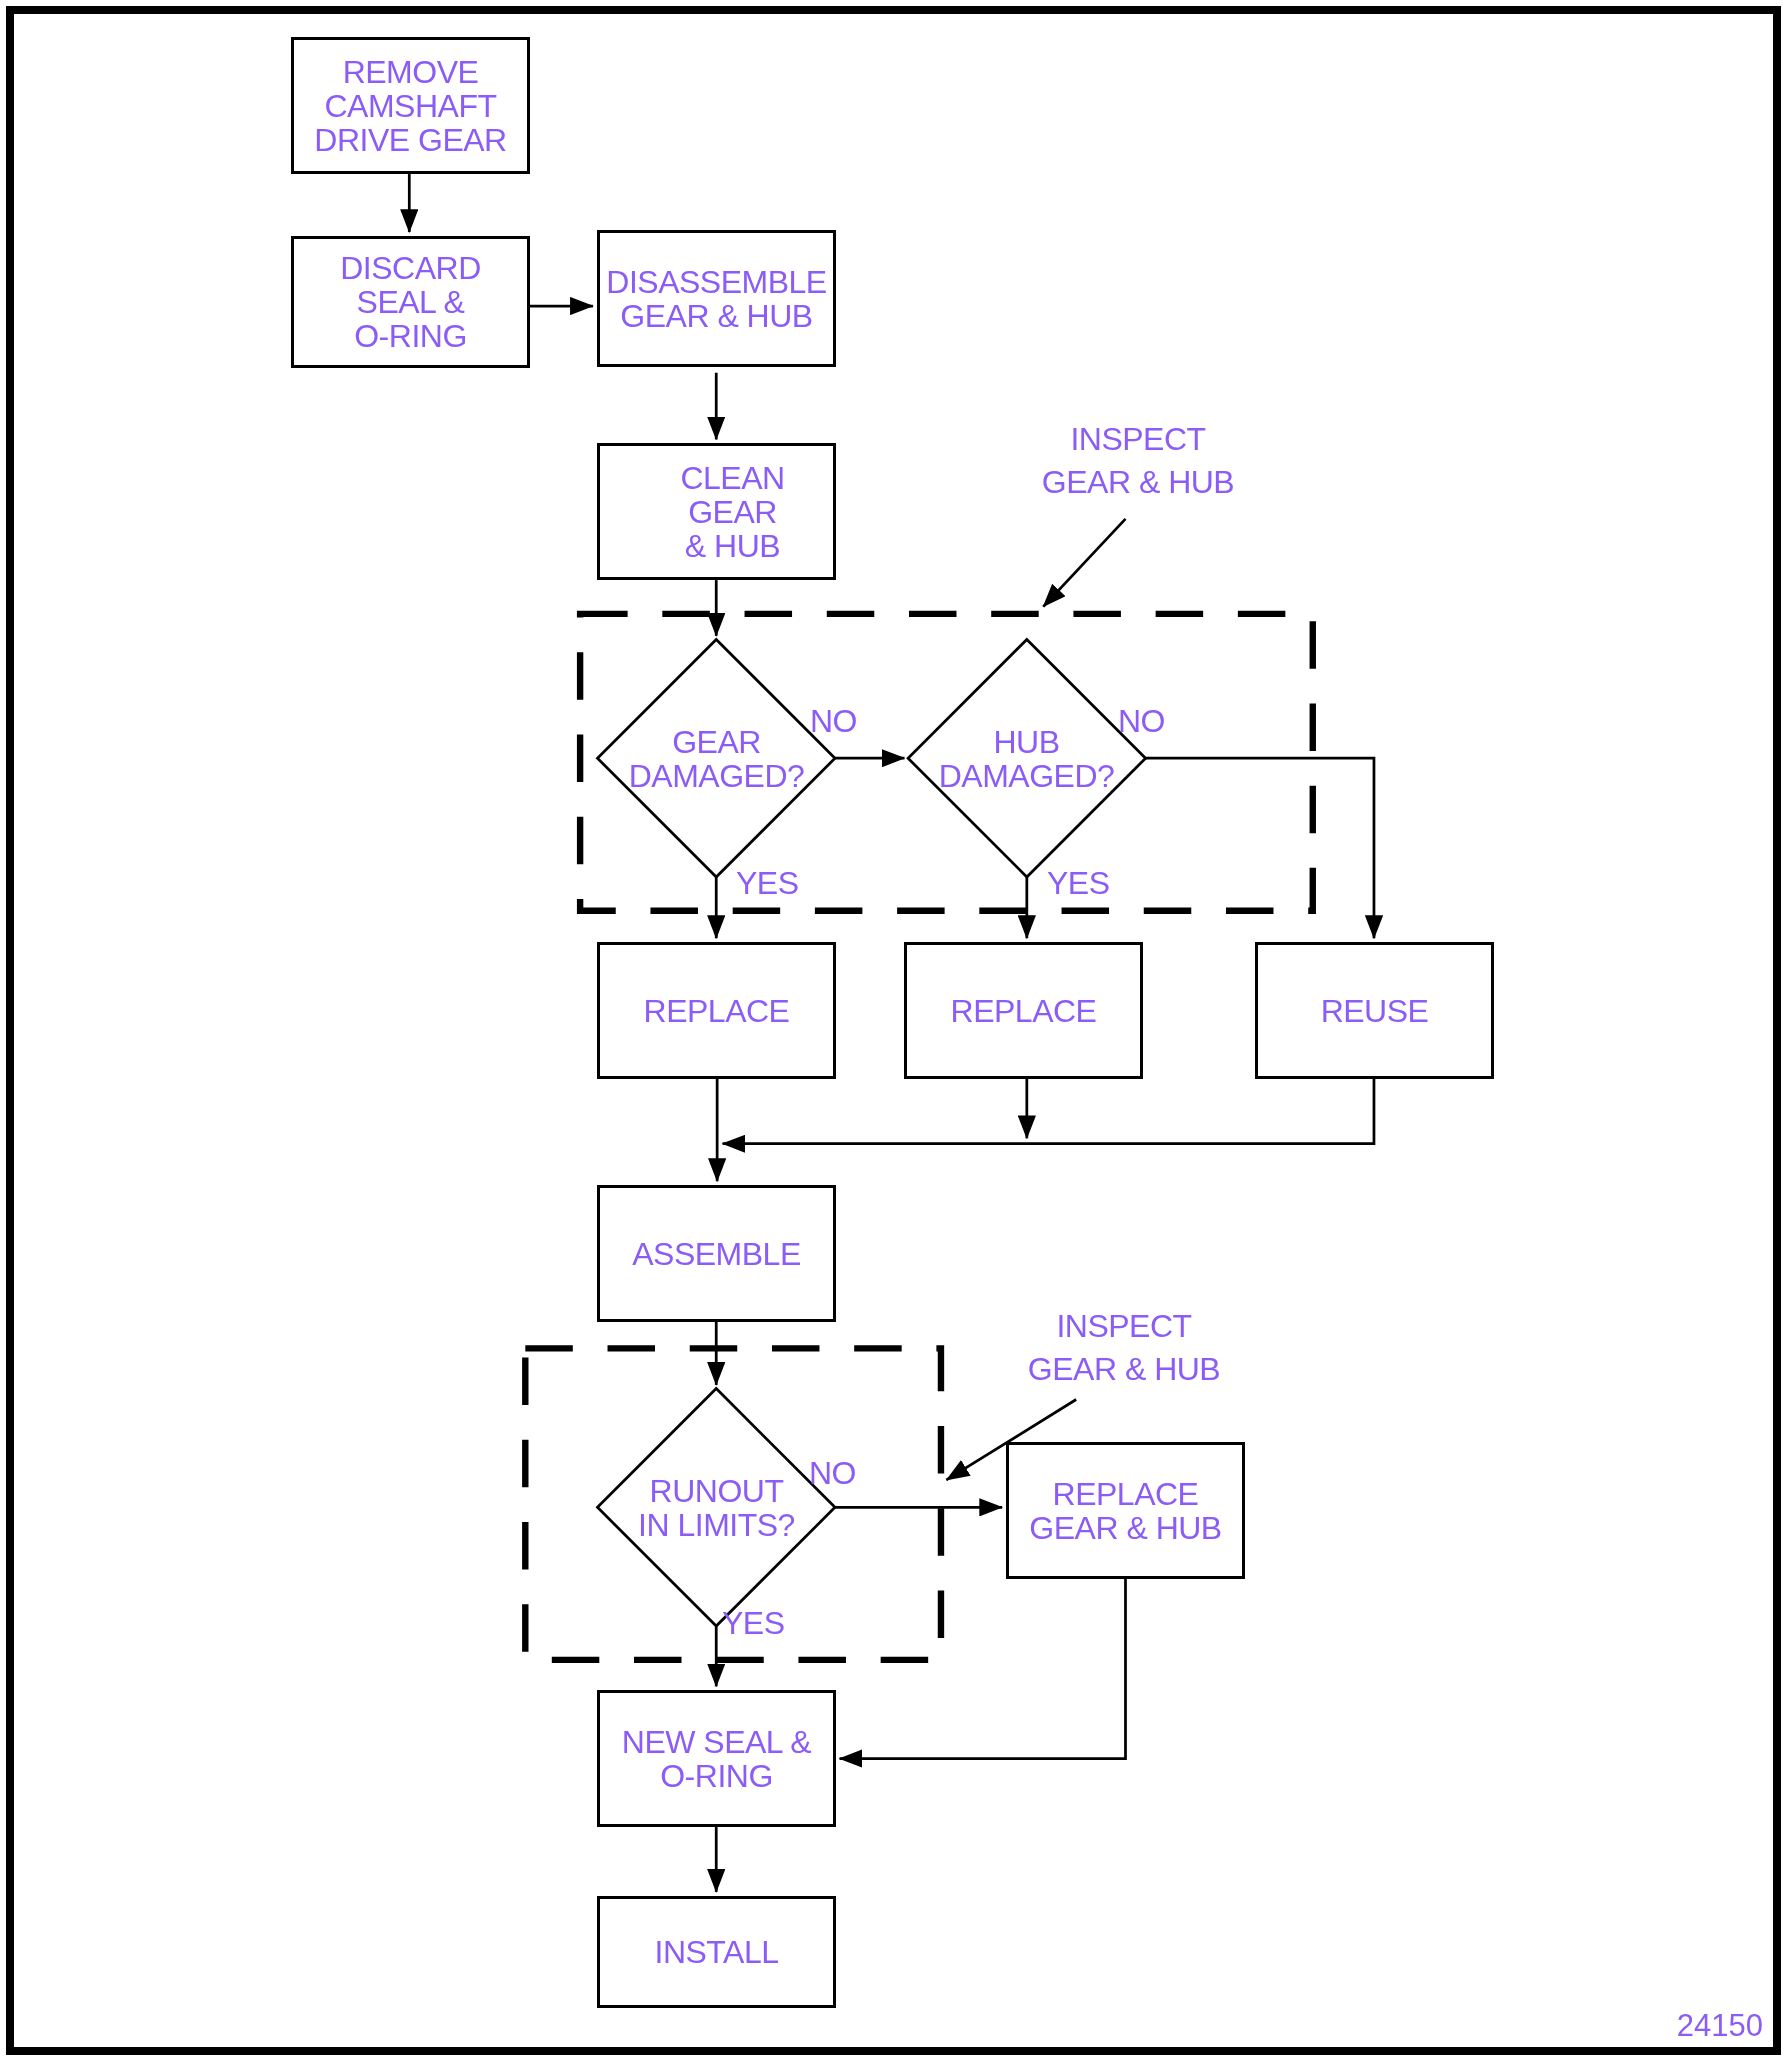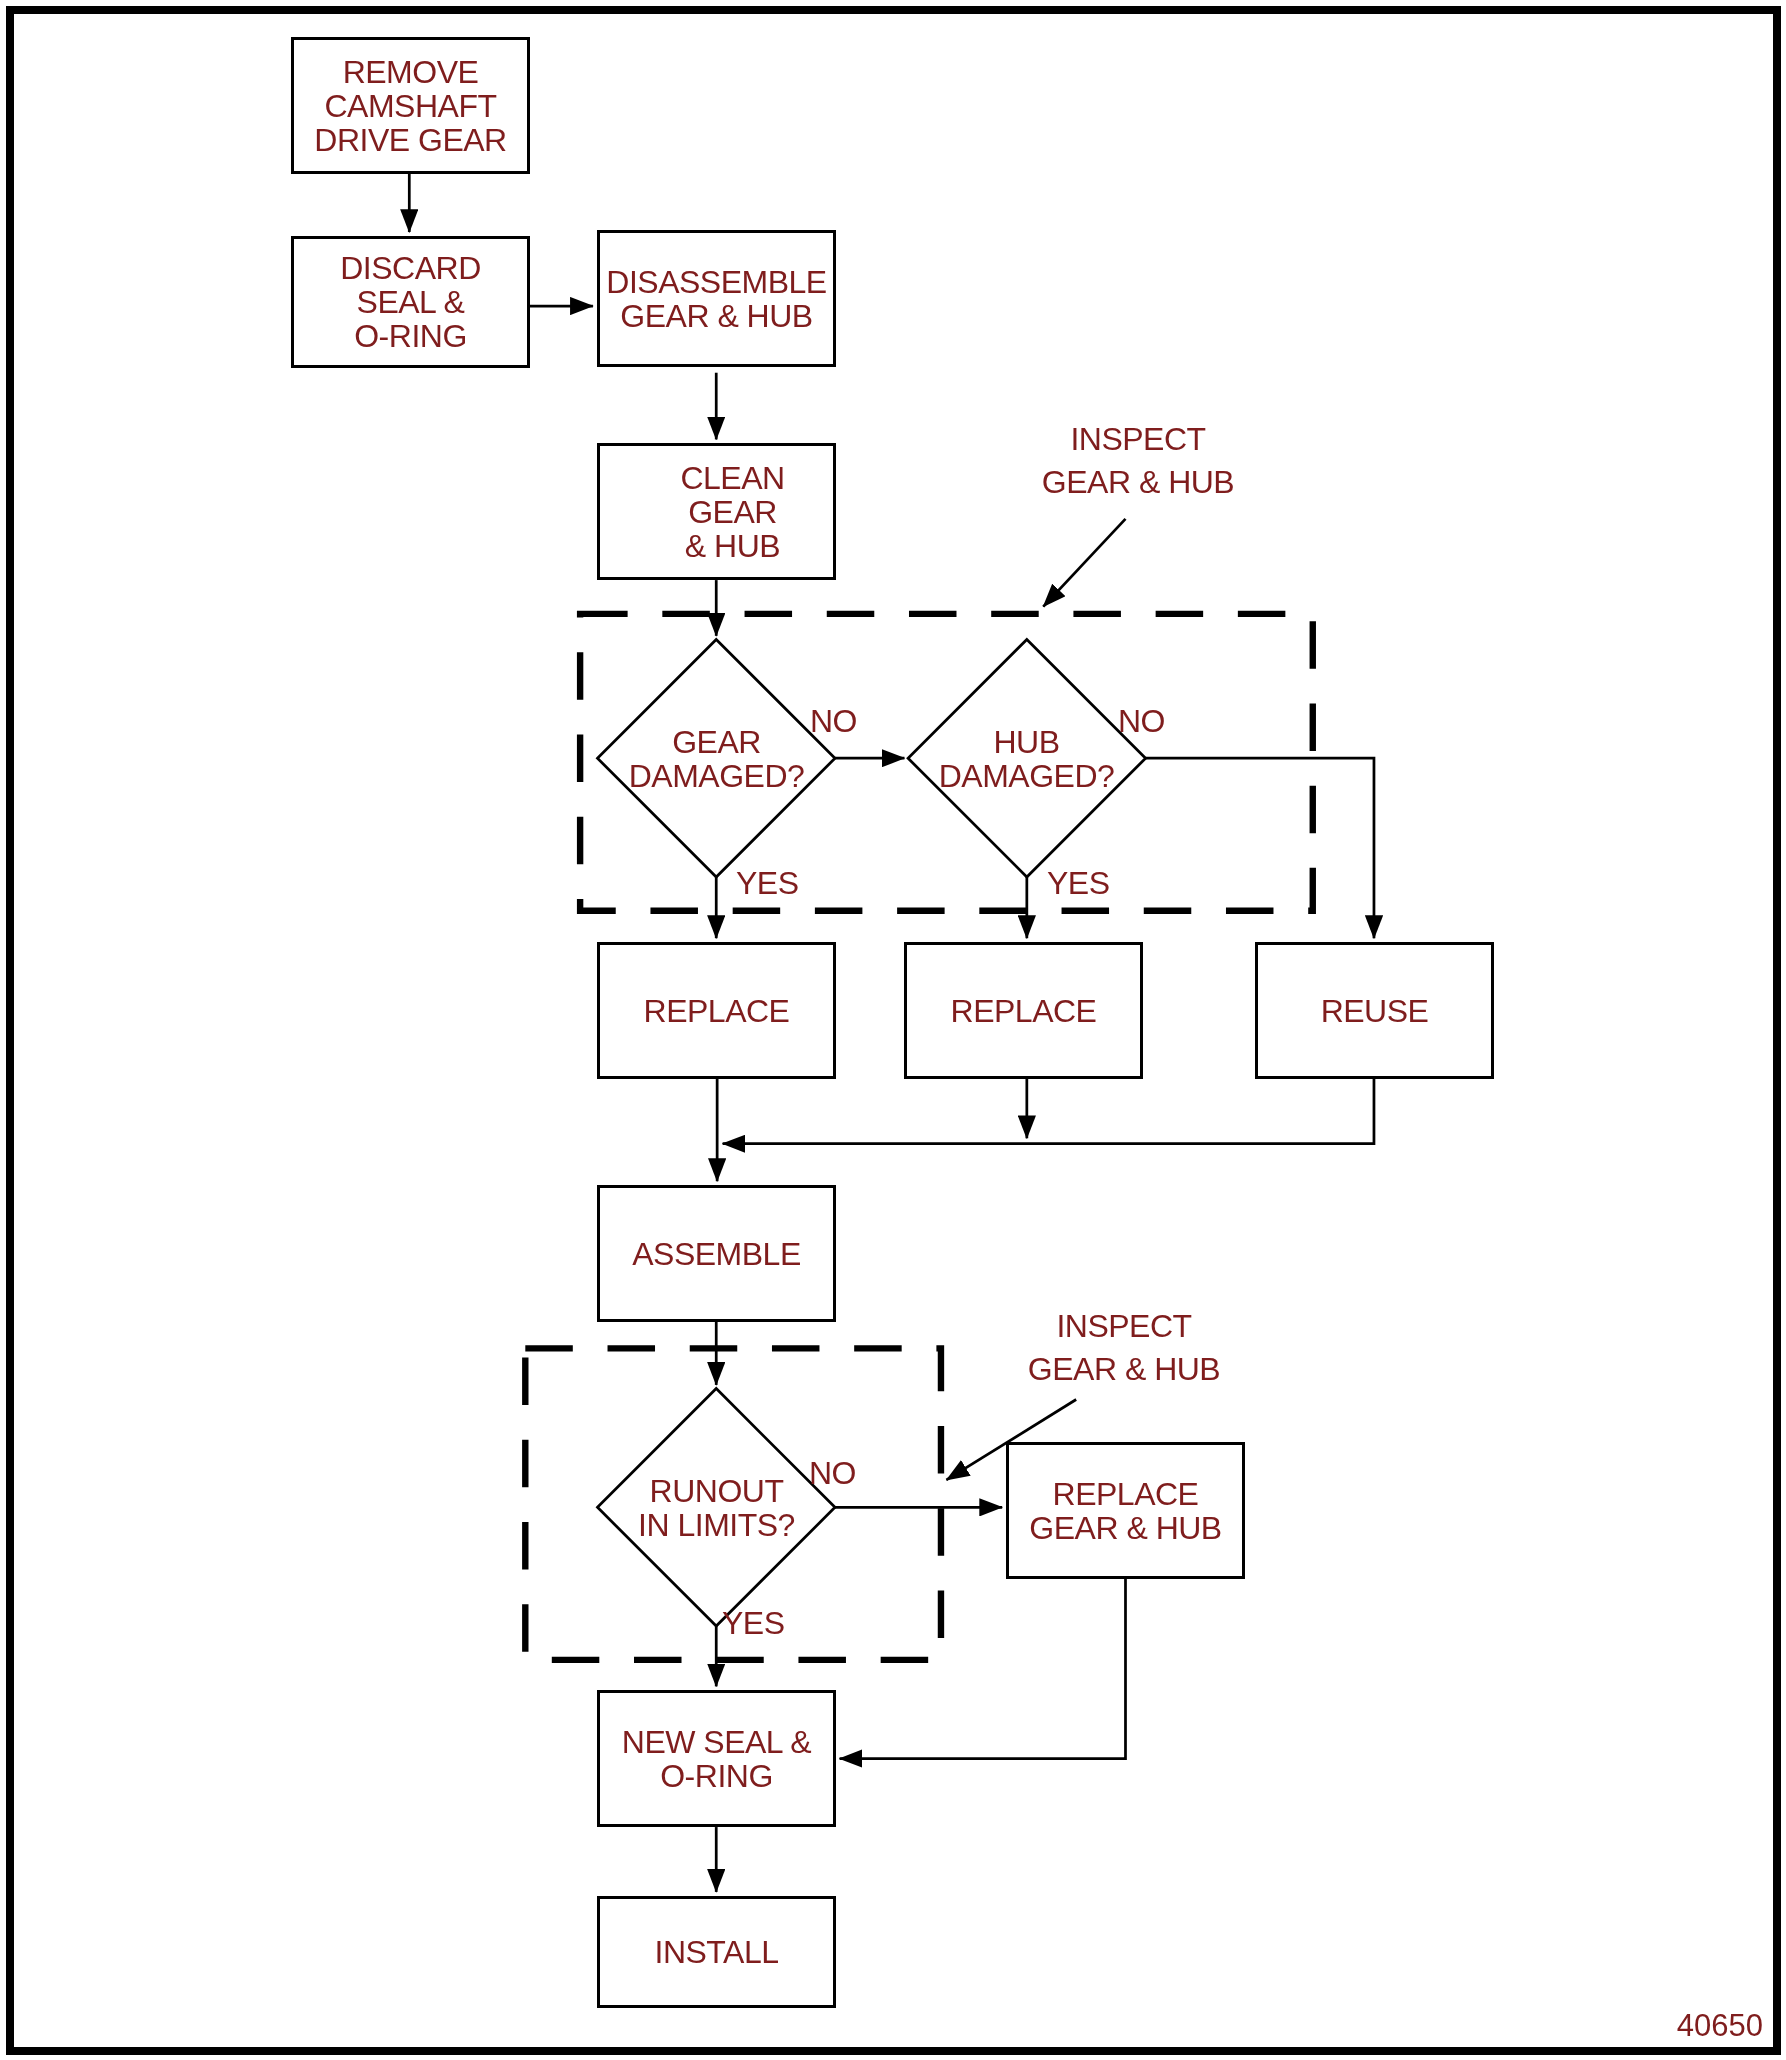--- a/index.html
+++ b/index.html
@@ -2,21 +2,21 @@
 <html style="font-size:14.6px"><head>
 <meta charset="utf-8">
 <style>
   html, body { margin: 0; padding: 0; background: #ffffff; }
   #stage {
     position: relative;
     width: 1786px;
     height: 2060px;
     background: #ffffff;
     font-family: "Liberation Sans", sans-serif;
-    color: #7f1d1d;
+    color: #8b5cf6;
     overflow: hidden;
   }
   .frame {
     position: absolute;
     left: 5.5px; top: 5.5px; right: 5.5px; bottom: 5.5px;
     border: 8.2px solid #000000;
   }
   svg.wires {
     position: absolute;
     left: 0; top: 0;
@@ -147,17 +147,17 @@
   <div class="elabel" style="left:736px;  top:866px;">YES</div>
   <div class="elabel" style="left:1047px; top:866px;">YES</div>
   <div class="elabel" style="left:809px;  top:1456px;">NO</div>
   <div class="elabel" style="left:722px;  top:1606px;">YES</div>
 
   <div class="annot" style="left:1001px; top:418px;">INSPECT
 GEAR &amp; HUB</div>
   <div class="annot" style="left:987px; top:1305px;">INSPECT
 GEAR &amp; HUB</div>
 
-  <div class="fignum">40650</div>
+  <div class="fignum">24150</div>
 
   <div class="frame"></div>
 </div>
 
 
 </body></html>

